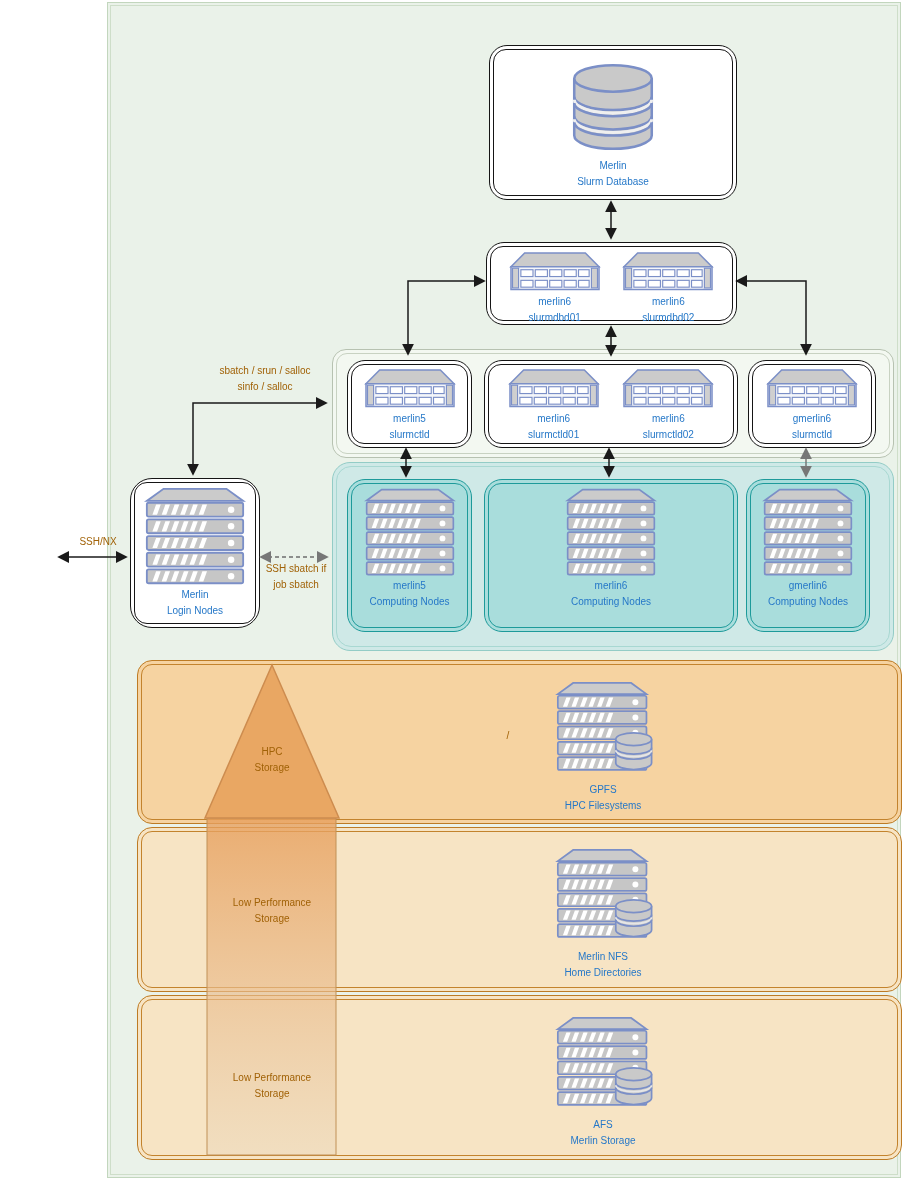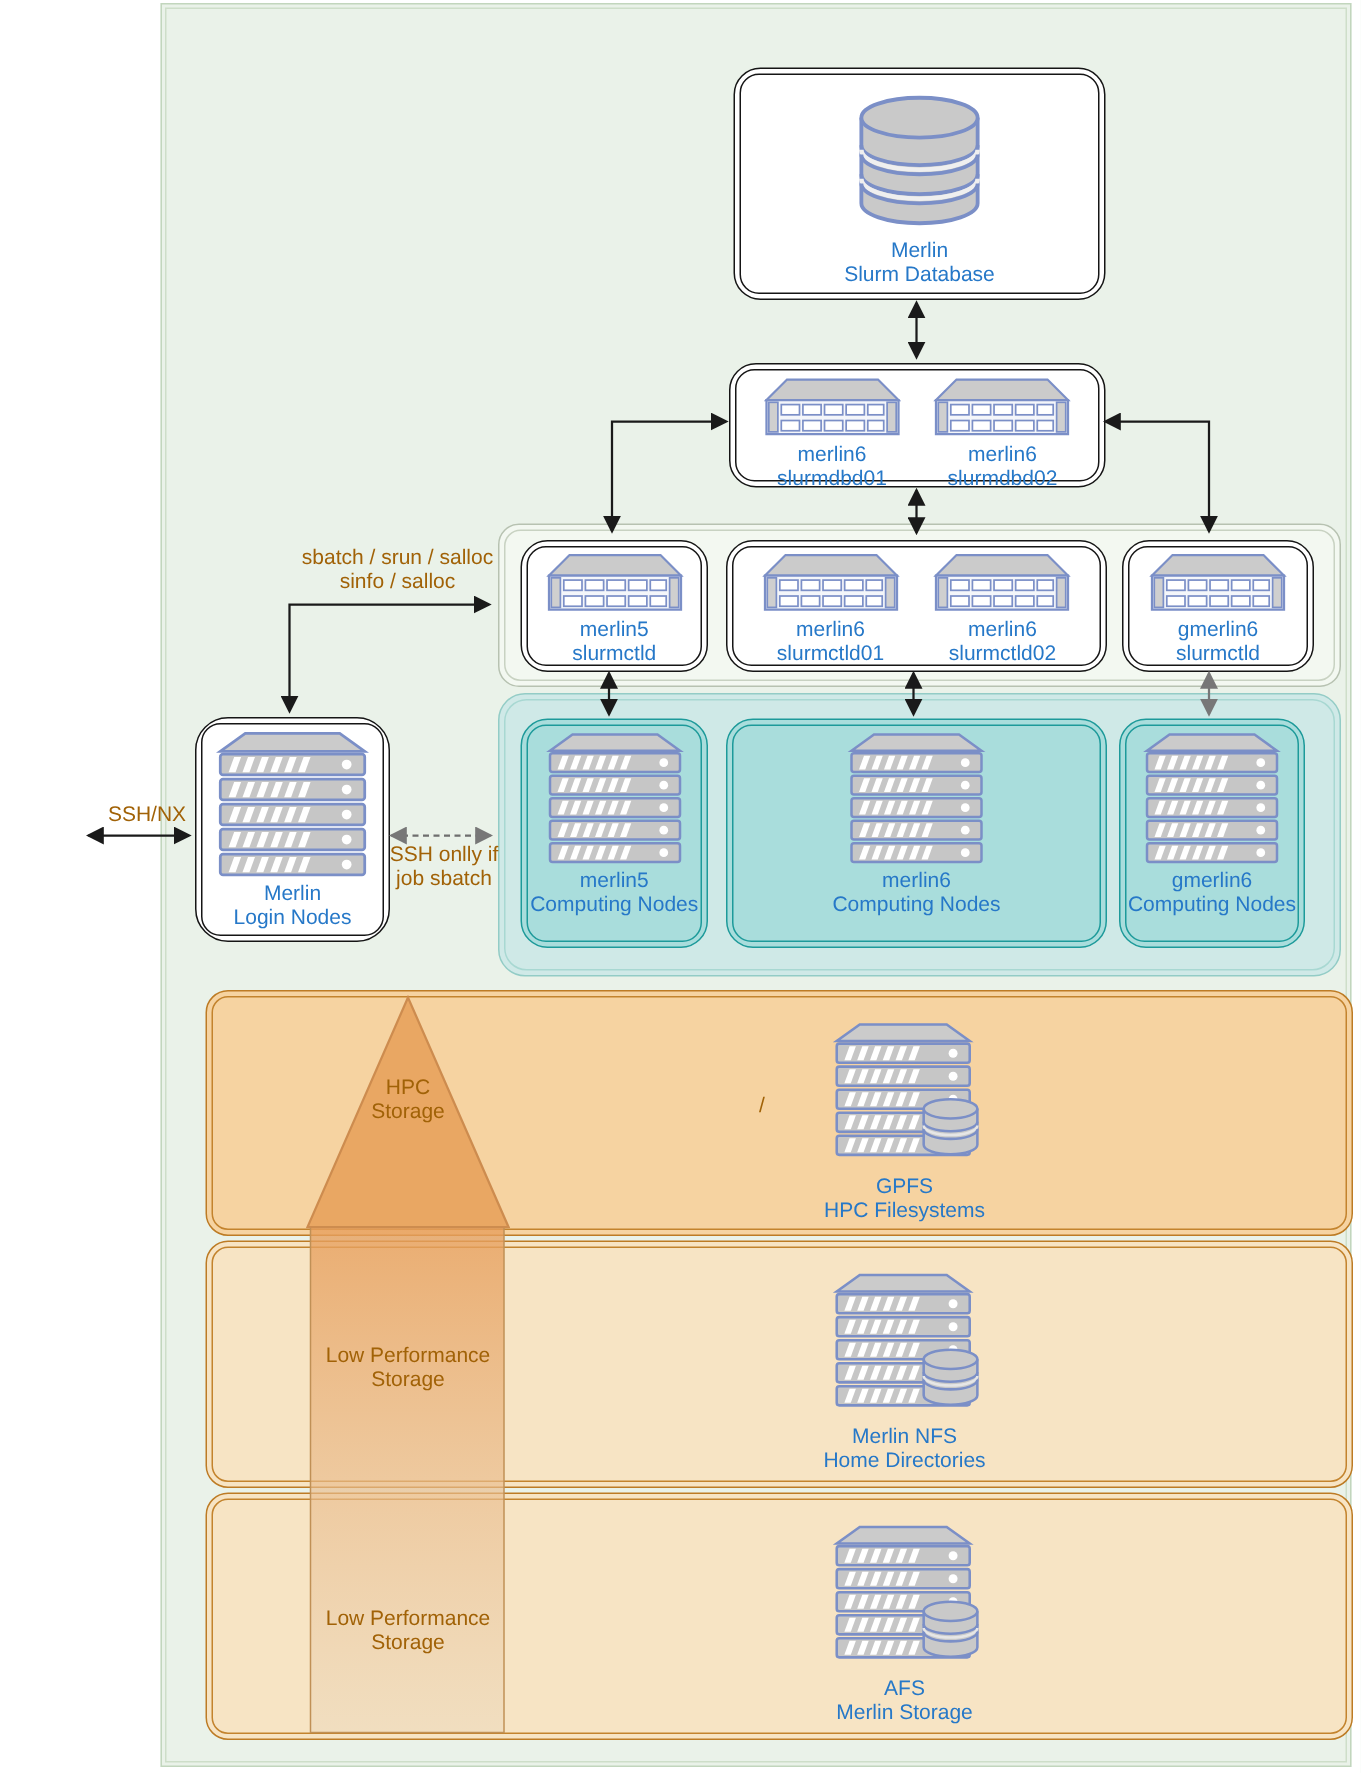--- a/index.html
+++ b/index.html
@@ -24,21 +24,21 @@
   
   .tcard{position:absolute;background:#a9dddc;border:1.6px solid #1d9a9a;border-radius:18px;
          display:flex;flex-direction:column;align-items:center;z-index:3;}
   .tcard::before{content:"";position:absolute;inset:3px;border:1px solid #1d9a9a;border-radius:13px;pointer-events:none;}
   
   .band{position:absolute;left:137px;width:763px;border:1.5px solid #bd7b24;border-radius:15px;z-index:1;}
   .band::before{content:"";position:absolute;inset:3px;border:1px solid #c3832d;border-radius:11px;}
   .band.hpc{background:#f6d3a1;}
   .band.low{background:#f7e4c4;}
   
-  .lbl{text-align:center;font-size:14px;line-height:16px;z-index:4;}
+  .lbl{text-align:center;font-size:10px;line-height:16px;z-index:4;}
   .lbl span{display:block;}
   .blue{color:#2678c8;}
   .black{color:#a16207;}
   .icon{display:block;z-index:4;}
   .stack{position:absolute;display:flex;flex-direction:column;align-items:center;z-index:3;}
   .connectors{position:absolute;left:0;top:0;z-index:5;pointer-events:none;}
   .ln{fill:none;stroke:#1a1a1a;stroke-width:1.5;}
   .lng{fill:none;stroke:#777;stroke-width:1.5;}
   .lngd{fill:none;stroke:#6e6e6e;stroke-width:1.5;stroke-dasharray:4 3;}
   .pyramid{position:absolute;left:200px;top:660px;z-index:2;}
@@ -294,21 +294,21 @@
     <defs>
       <linearGradient id="bodyGrad" x1="0" y1="0" x2="0" y2="1">
         <stop offset="0" stop-color="#e79f5c" stop-opacity="0.8"></stop>
         <stop offset="1" stop-color="#ecd9bc" stop-opacity="0.55"></stop>
       </linearGradient>
     </defs>
     <rect x="7" y="158" width="129" height="337" fill="url(#bodyGrad)" stroke="#c09056" stroke-width="1"></rect>
     <polygon points="72,5 5,158 139,158" fill="#e9a763" stroke="#cd8c4f" stroke-width="1.5"></polygon>
   </svg>
 
-  <div class="lbl black abs" style="left:222px;top:716px;width:100px;">
+  <div class="lbl black abs" style="left:222px;top:744px;width:100px;">
     <span>HPC</span>
     <span>Storage</span>
   </div>
   <div class="lbl black abs" style="left:192px;top:895px;width:160px;">
     <span>Low Performance</span>
     <span>Storage</span>
   </div>
   <div class="lbl black abs" style="left:192px;top:1070px;width:160px;">
     <span>Low Performance</span>
     <span>Storage</span>
@@ -349,21 +349,21 @@
   </div>
 
   <div class="lbl black abs" style="left:52px;top:534px;width:92px;">
     <span>SSH/NX</span>
   </div>
   <div class="lbl black abs" style="left:190px;top:363px;width:150px;">
     <span>sbatch / srun / salloc</span>
     <span>sinfo / salloc</span>
   </div>
   <div class="lbl black abs" style="left:252px;top:561px;width:88px;">
-    <span>SSH onlly if</span>
+    <span>SSH sbatch if</span>
     <span>job sbatch</span>
   </div>
 
   <svg class="connectors" width="907" height="1182">
     <defs>
       <marker id="ab" markerWidth="8" markerHeight="8" viewBox="0 0 10 10" refX="8.5" refY="5" orient="auto-start-reverse">
         <path d="M0,0 L10,5 L0,10 z" fill="#1a1a1a"></path>
       </marker>
       <marker id="ag" markerWidth="8" markerHeight="8" viewBox="0 0 10 10" refX="8.5" refY="5" orient="auto-start-reverse">
         <path d="M0,0 L10,5 L0,10 z" fill="#777"></path>

